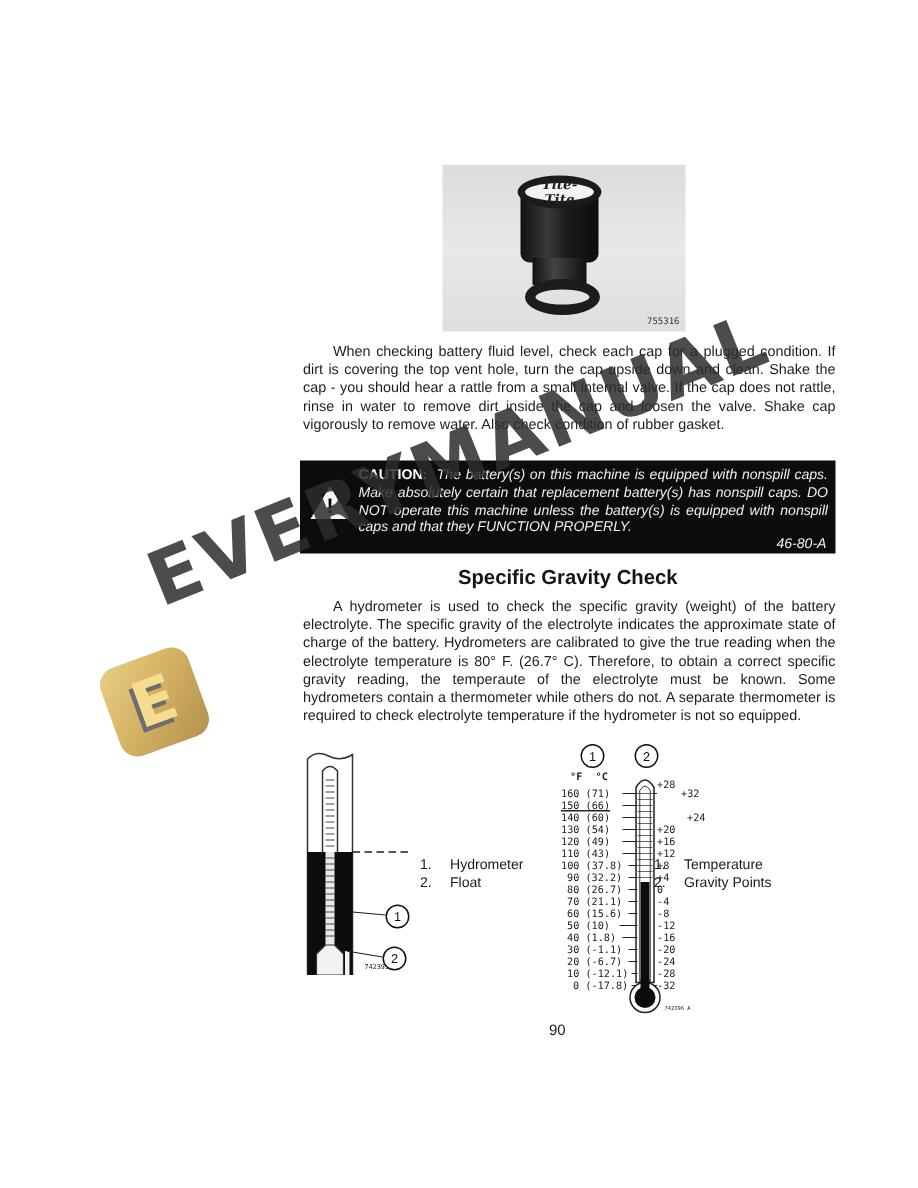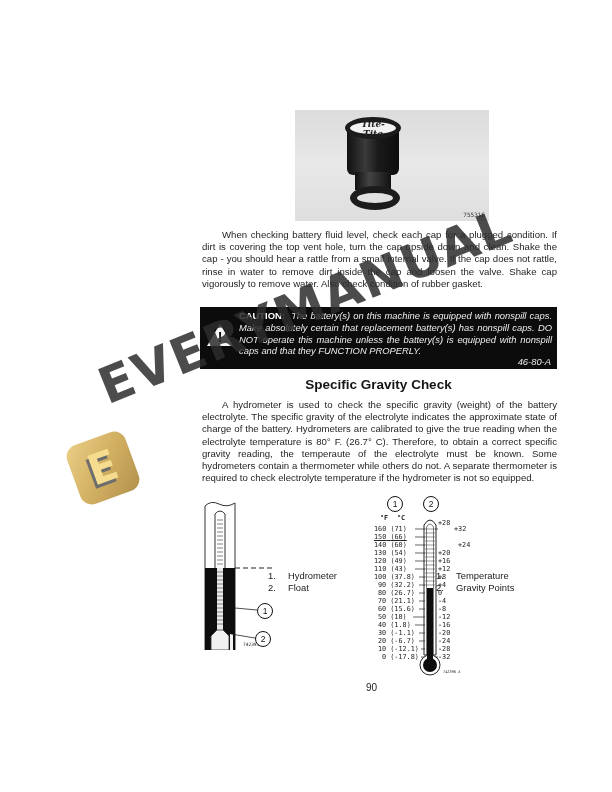--- a/index.html
+++ b/index.html
@@ -4,21 +4,21 @@
   <style>
     html, body { margin: 0; padding: 0; }
     body {
       width: 612px; height: 792px; background: #ffffff; position: relative; overflow: hidden;
       font-family: "Liberation Sans", sans-serif; color: #1a1a1a;
     }
     .abs { position: absolute; }
 
     
     #photo {
-      left: 295px; top: 110px; width: 194px; height: 111px;
+      left: 295px; top: 110px; width: 162px; height: 111px;
       background: linear-gradient(180deg, #dcdcdc 0%, #e8e8e8 50%, #dedede 100%);
       overflow: hidden;
     }
     #photo .cap-top {
       position: absolute; left: 50px; top: 7px; width: 56px; height: 22px;
       border-radius: 50%; background: #f2f2f2; border: 5px solid #1b1b1b; box-sizing: border-box;
     }
     #photo .cap-logo {
       position: absolute; left: 58px; top: 9px; width: 40px; text-align: center;
       font-family: "DejaVu Serif", serif; font-style: italic; font-weight: bold; font-size: 9px; color: #222;
@@ -73,21 +73,21 @@
     }
 
     #p2 { left: 202px; top: 399px; width: 355px; }
 
     
     #hydro { left: 203px; top: 500px; width: 80px; height: 150px; }
     .callout-circle {
       position: absolute; width: 14px; height: 14px; border: 1px solid #111; border-radius: 50%;
       font-size: 8.5px; line-height: 14px; text-align: center; background: #fff; color: #111;
     }
-    #hydro-legend { left: 268px; top: 570px; font-size: 9.4px; line-height: 12px; }
+    #hydro-legend { left: 280px; top: 570px; font-size: 9.4px; line-height: 12px; }
     .legend-row .num { display: inline-block; width: 20px; }
 
     
     #thermo { left: 370px; top: 495px; width: 110px; height: 185px; }
     #thermo .scale-row {
       position: absolute; font-family: "DejaVu Sans Mono", monospace; font-size: 6.8px; line-height: 8px; color: #222; white-space: nowrap;
     }
     #thermo .grav {
       position: absolute; left: 68px; font-family: "DejaVu Sans Mono", monospace; font-size: 6.8px; line-height: 8px; color: #222;
     }

